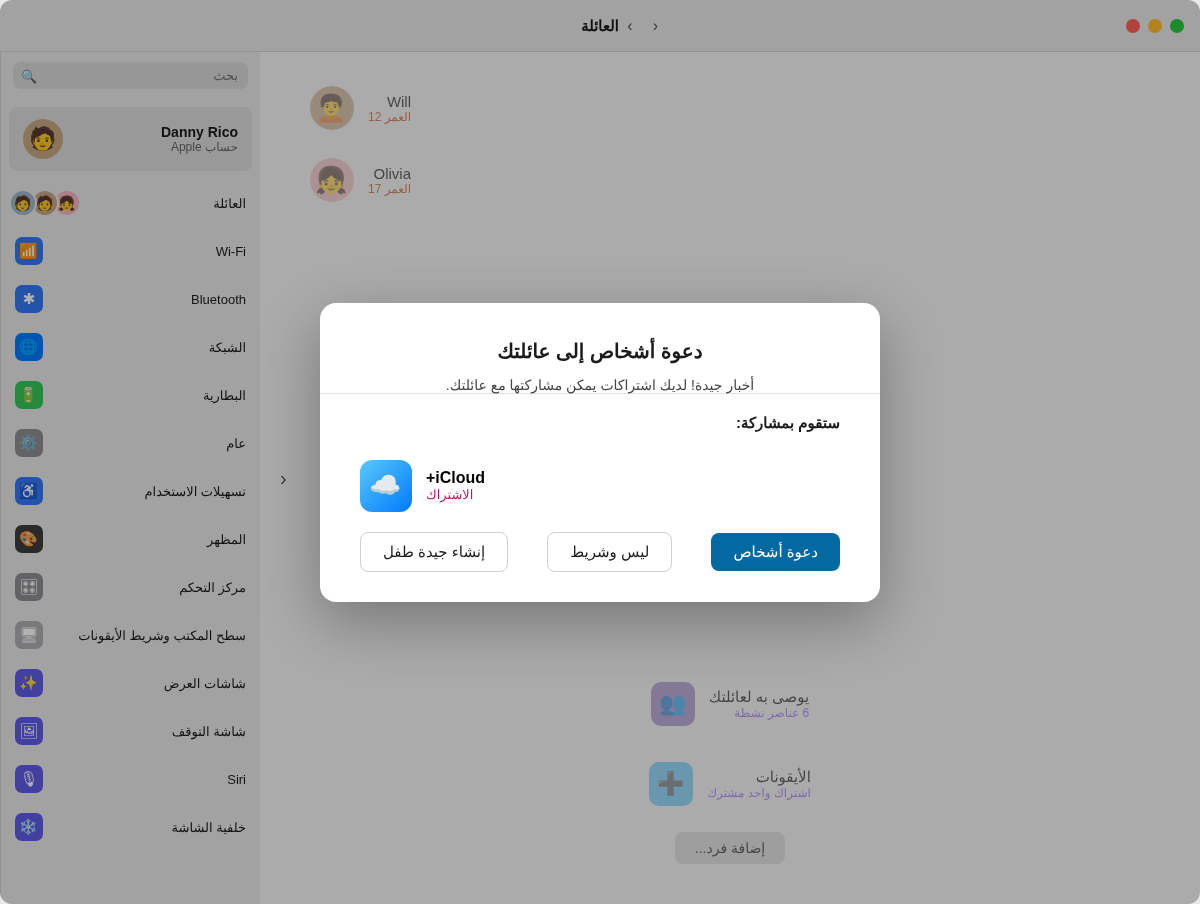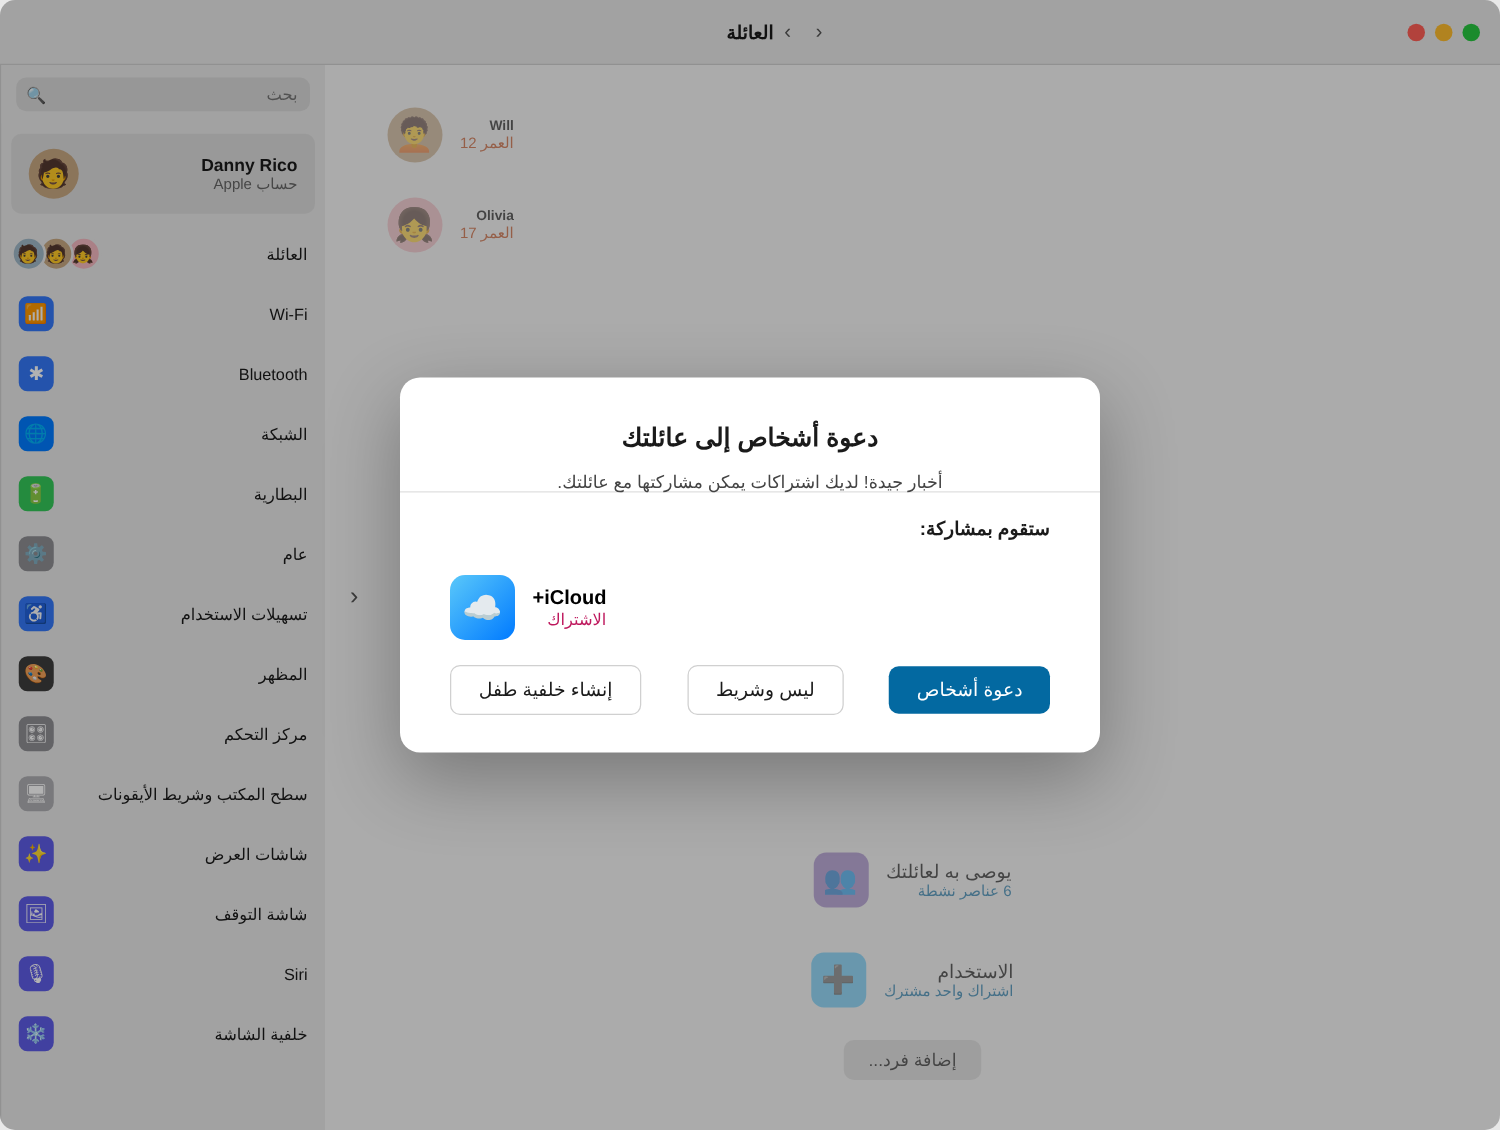--- a/index.html
+++ b/index.html
@@ -231,22 +231,22 @@
       display: flex;
       align-items: center;
       padding: 14px 20px;
       justify-content: flex-end;
       gap: 14px;
     }
     .person-info {
       text-align: right;
     }
     .person-name {
-      font-size: 11px;
-      font-weight: 700;
+      font-size: 15px;
+      font-weight: 400;
     }
     .person-age {
       font-size: 12px;
       color: #c2410c;
     }
     .person-avatar {
       width: 44px;
       height: 44px;
       border-radius: 50%;
       display: flex;
@@ -282,21 +282,21 @@
       display: flex;
       align-items: center;
       justify-content: flex-end;
       gap: 14px;
       padding: 10px 30px;
     }
     .recommended-info {
       text-align: right;
     }
     .recommended-title { font-size: 15px; font-weight: 500; }
-    .recommended-sub { font-size: 12px; color: #0369a1; }
+    .recommended-sub { font-size: 12px; color: #8b5cf6; }
     .recommended-icon {
       width: 44px;
       height: 44px;
       border-radius: 10px;
       background: #9b7ec8;
       display: flex;
       align-items: center;
       justify-content: center;
       font-size: 22px;
     }
@@ -347,21 +347,21 @@
       color: #1a1a1a;
     }
     .modal-service {
       display: flex;
       align-items: center;
       justify-content: flex-end;
       gap: 14px;
       margin-bottom: 20px;
     }
     .service-info {
-      text-align: right;
+      text-align: left;
     }
     .service-name {
       font-size: 16px;
       font-weight: 600;
     }
     .service-sub {
       font-size: 13px;
       color: #be185d;
     }
     .icloud-icon {
@@ -459,21 +459,21 @@
         <div class="recommended-item">
           <div class="recommended-info">
             <div class="recommended-title">يوصى به لعائلتك</div>
             <div class="recommended-sub">6 عناصر نشطة</div>
           </div>
           <div class="recommended-icon">👥</div>
         </div>
 
         <div class="recommended-item">
           <div class="recommended-info">
-            <div class="recommended-title">الاستخدام</div>
+            <div class="recommended-title">الأيقونات</div>
             <div class="recommended-sub">اشتراك واحد مشترك</div>
           </div>
           <div class="recommended-icon subscriptions-icon">➕</div>
         </div>
 
         <button class="add-person-btn">إضافة فرد...</button>
       </div>
     </div>
 
     <div class="sidebar">
@@ -566,17 +566,17 @@
       <div class="modal-service">
         <div class="service-info">
           <div class="service-name">iCloud+</div>
           <div class="service-sub">الاشتراك</div>
         </div>
         <div class="icloud-icon">☁️</div>
       </div>
       <div class="modal-actions">
         <button class="btn-invite">دعوة أشخاص</button>
         <button class="btn-later">ليس وشريط</button>
-        <button class="btn-child">إنشاء خلفية طفل</button>
+        <button class="btn-child">إنشاء جيدة طفل</button>
       </div>
     </div>
   </div>
 </div>
 
 </body></html>

